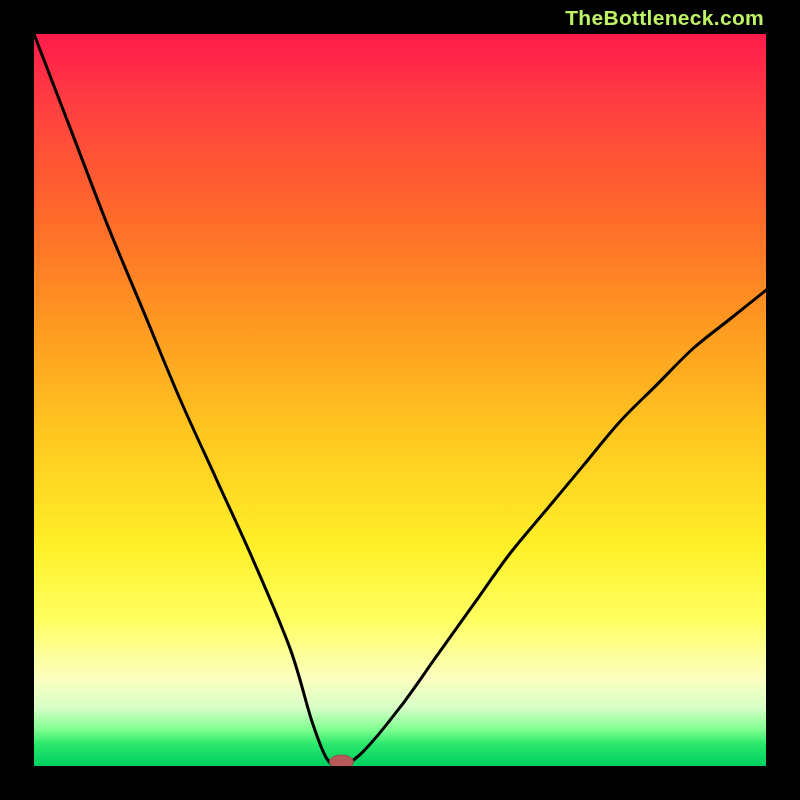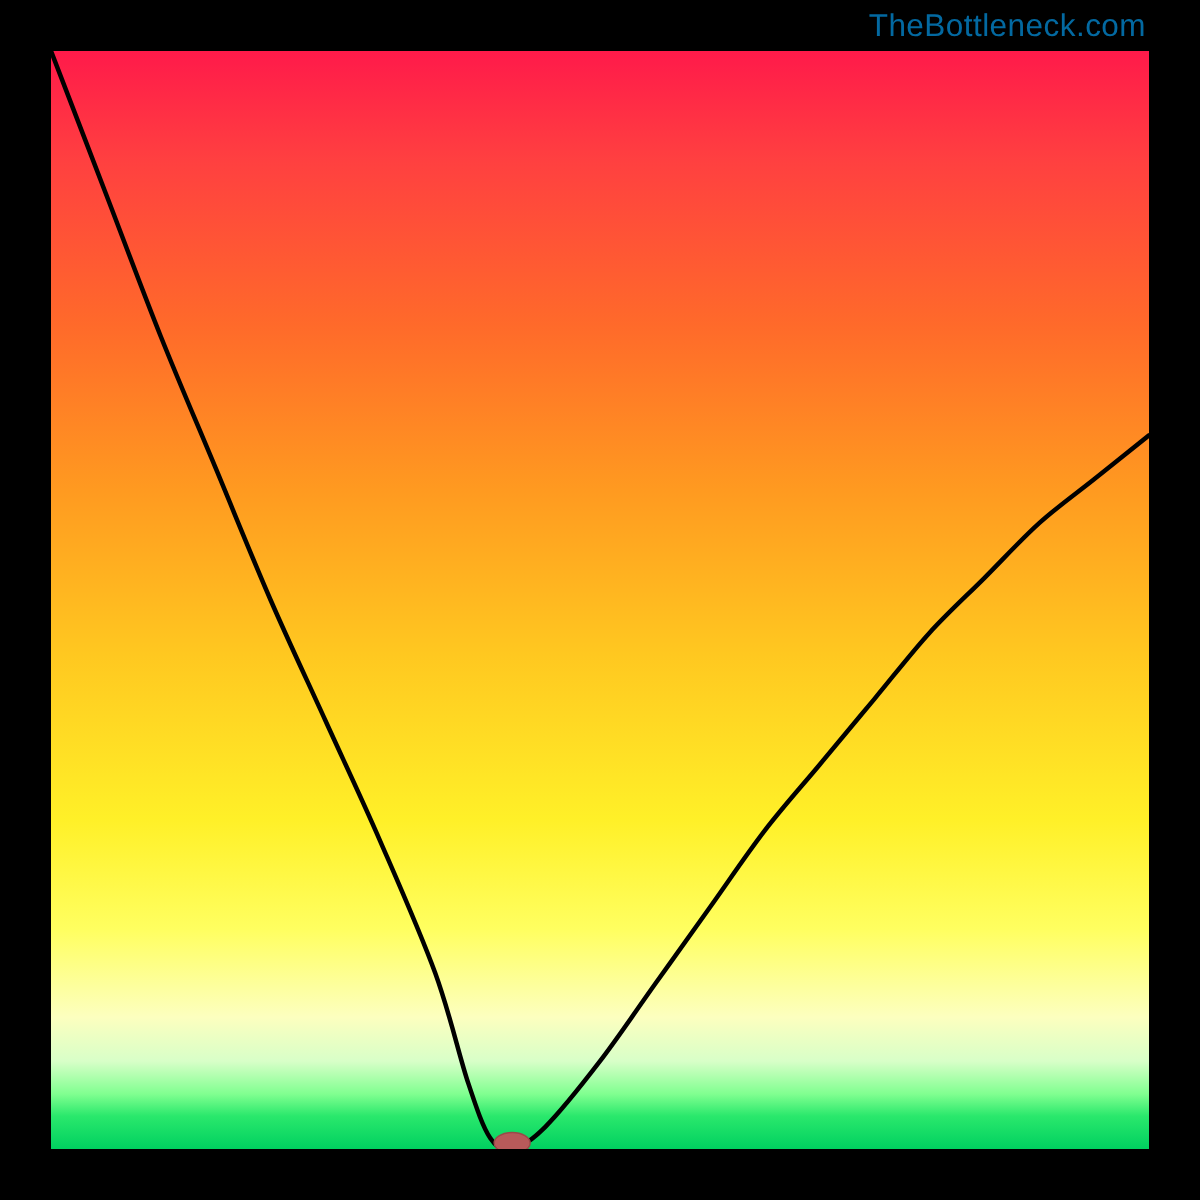--- a/index.html
+++ b/index.html
@@ -38,24 +38,24 @@
       #d8ffc8 92%,
       #80ff90 95%,
       #2ae86c 97%,
       #00d060 100%
     );
   }
   .watermark {
     position: absolute;
     top: 6px;
     right: 36px;
-    color: #0369a1;
+    color: #bef264;
     font-size: 21px;
     letter-spacing: 0.3px;
-    font-weight: 400;
+    font-weight: 700;
     user-select: none;
   }
   svg.curve {
     position: absolute;
     top: 0;
     left: 0;
     width: 732px;
     height: 732px;
   }
 </style>

